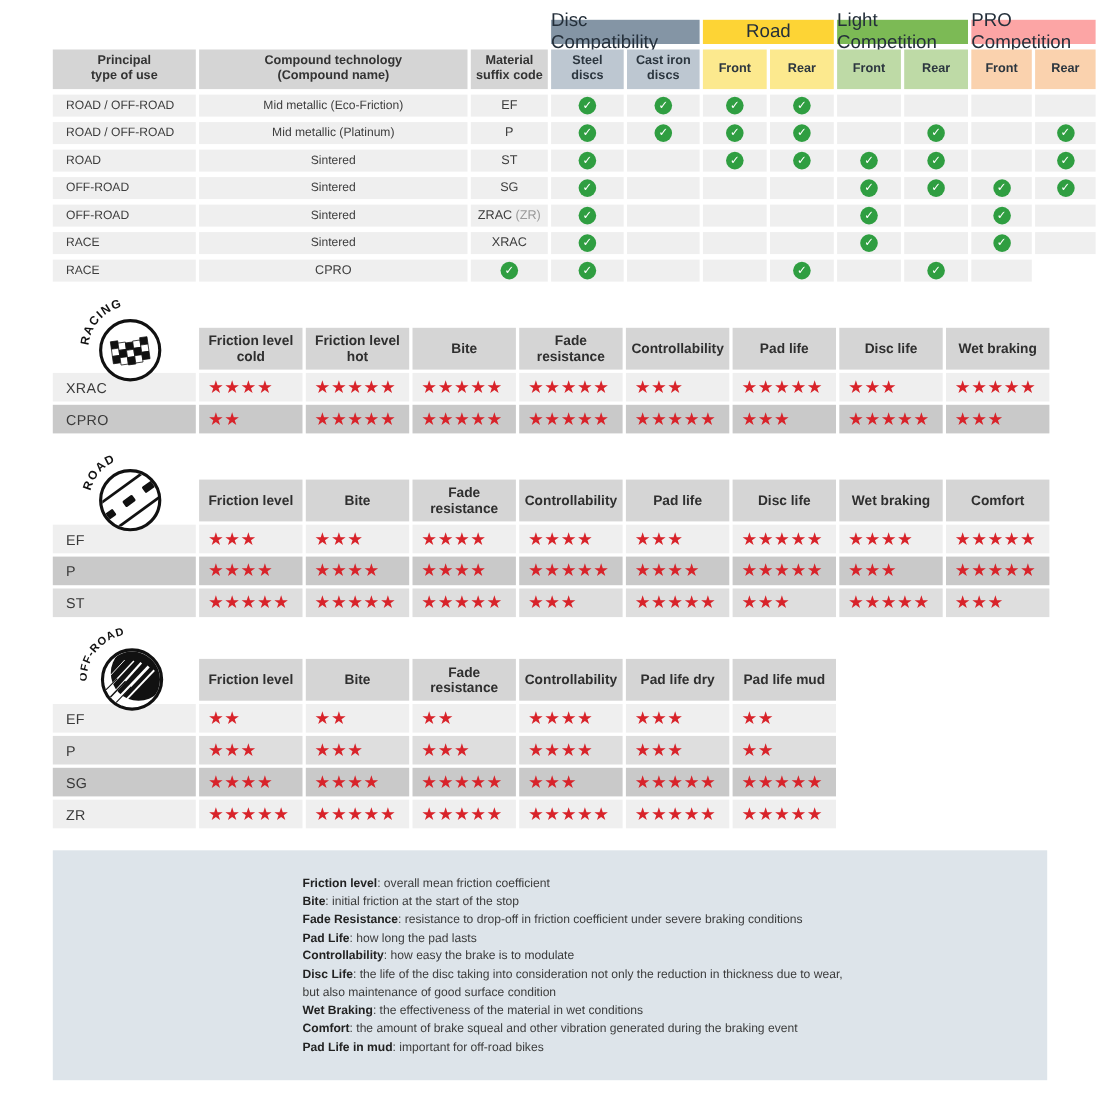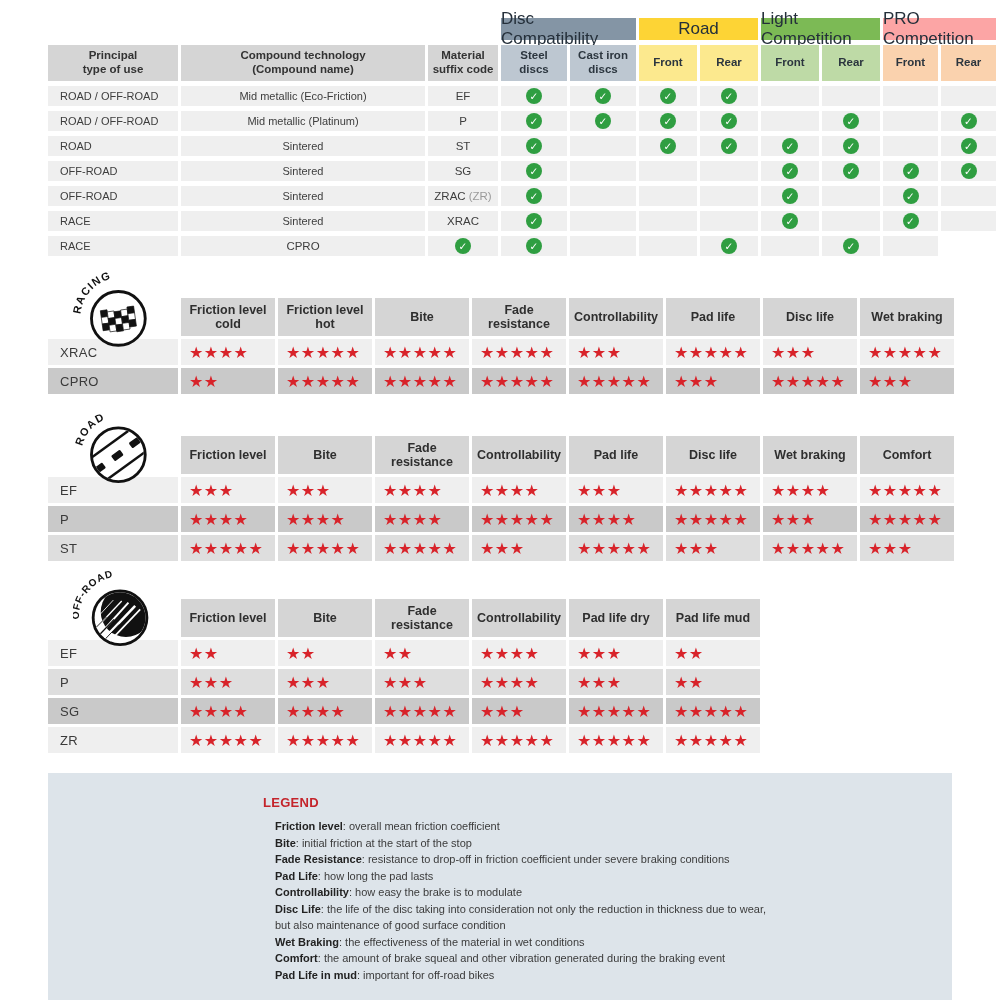--- a/index.html
+++ b/index.html
@@ -439,21 +439,20 @@
         <div class="scell" style="background: rgb(239, 239, 239);">★★★★★</div>
         <div class="scell" style="background: rgb(239, 239, 239);">★★★★★</div>
         <div class="scell" style="background: rgb(239, 239, 239);">★★★★★</div>
         <div class="scell" style="background: rgb(239, 239, 239);">★★★★★</div>
         <div class="scell" style="background: rgb(239, 239, 239);">★★★★★</div>
         <div class="scell" style="background: rgb(239, 239, 239);">★★★★★</div>
       </div>
   </section>
 
   <section class="legend">
-    <div class="legend-title">LEGEND</div>
     <div id="legend-items">
         <div class="litem"><b class="lterm">Friction level</b><span class="ldesc">: overall mean friction coefficient</span></div>
         <div class="litem"><b class="lterm">Bite</b><span class="ldesc">: initial friction at the start of the stop</span></div>
         <div class="litem"><b class="lterm">Fade Resistance</b><span class="ldesc">: resistance to drop-off in friction coefficient under severe braking conditions</span></div>
         <div class="litem"><b class="lterm">Pad Life</b><span class="ldesc">: how long the pad lasts</span></div>
         <div class="litem"><b class="lterm">Controllability</b><span class="ldesc">: how easy the brake is to modulate</span></div>
         <div class="litem"><b class="lterm">Disc Life</b><span class="ldesc">: the life of the disc taking into consideration not only the reduction in thickness due to wear,</span></div>
         <div class="litem"><b class="lterm"></b><span class="ldesc">but also maintenance of good surface condition</span></div>
         <div class="litem"><b class="lterm">Wet Braking</b><span class="ldesc">: the effectiveness of the material in wet conditions</span></div>
         <div class="litem"><b class="lterm">Comfort</b><span class="ldesc">: the amount of brake squeal and other vibration generated during the braking event</span></div>

